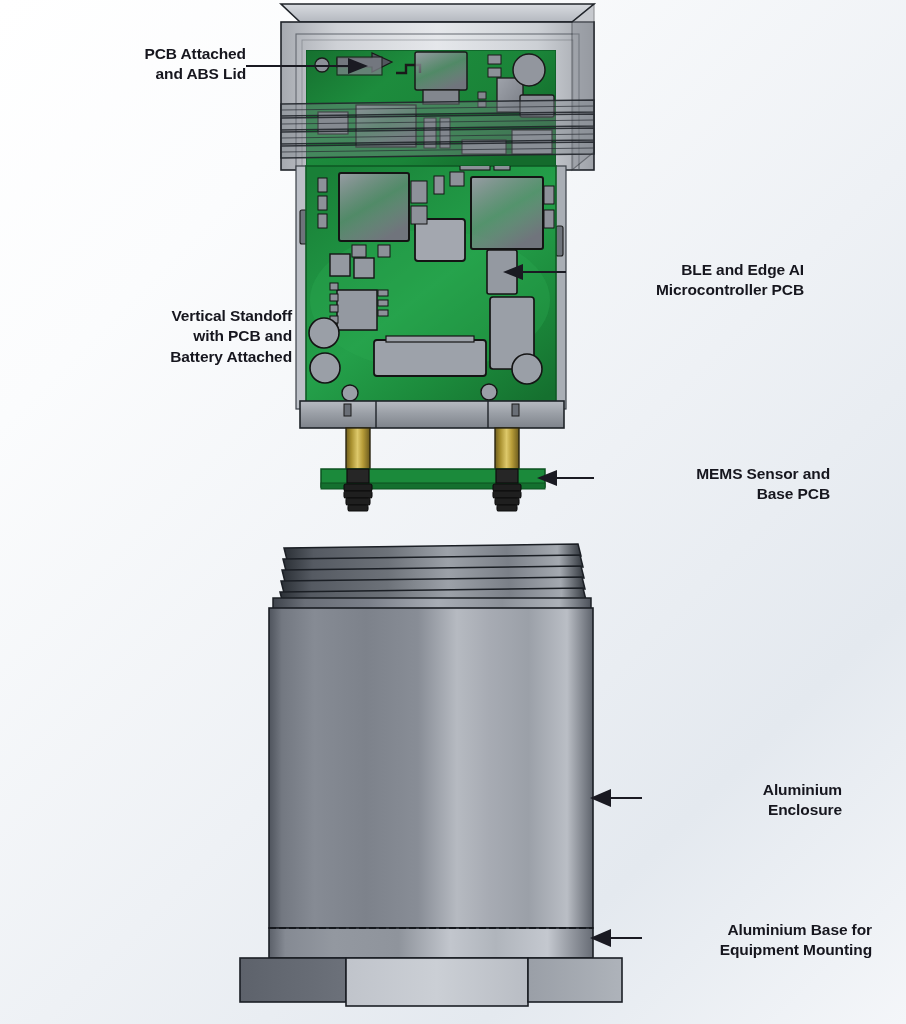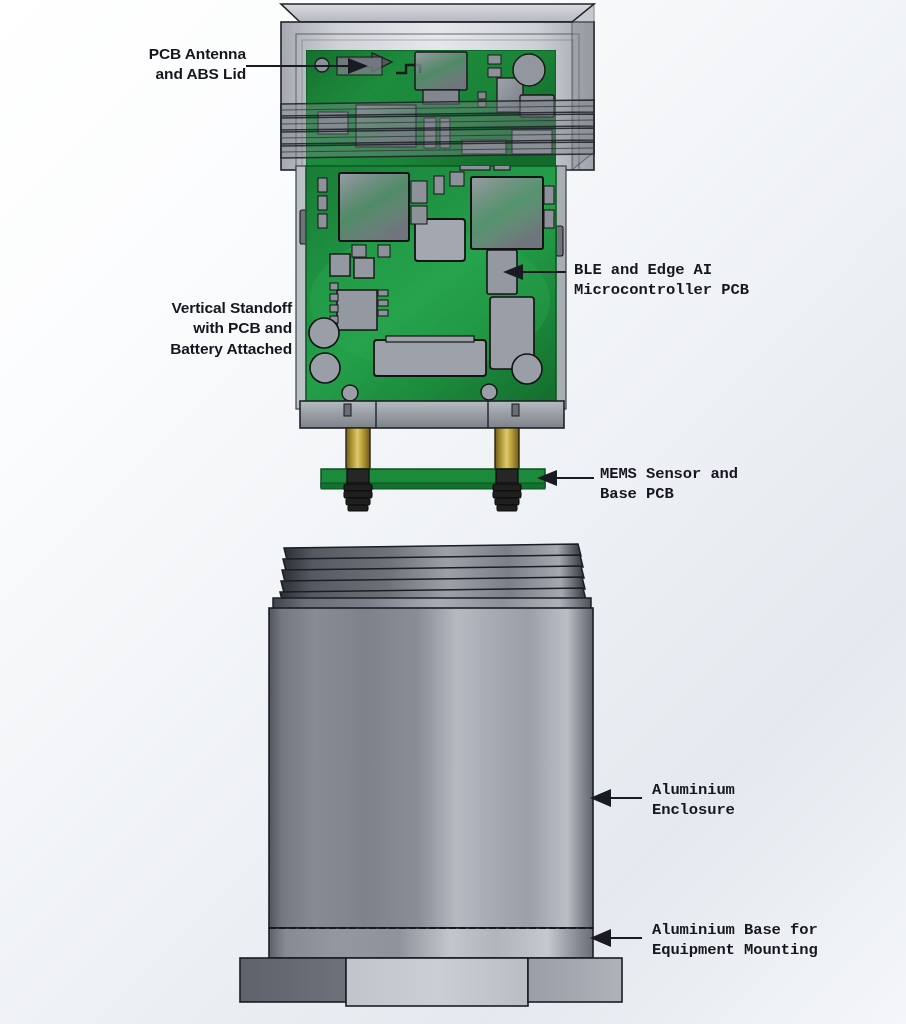--- a/index.html
+++ b/index.html
@@ -18,21 +18,21 @@
   .callout {
     position: absolute;
     font-weight: bold;
     font-size: 15.5px;
     line-height: 1.32;
     color: #16161e;
     letter-spacing: -0.1px;
     white-space: pre-line;
   }
   .callout.right-align { text-align: right; }
-  .callout.left-align  { text-align: left; font-family: Liberation Mono, monospace; }
+  .callout.left-align  { text-align: right; }
 </style>
 </head>
 <body>
 
 <div id="stage">
 
   <svg id="art" viewBox="0 0 906 1024">
     <defs>
 
       <linearGradient id="alumBody" x1="0" y1="0" x2="1" y2="0">
@@ -339,27 +339,27 @@
         <polygon points="590,798 611,789 611,807" stroke="none"></polygon>
       </g>
 
       <g>
         <line x1="642" y1="938" x2="606" y2="938"></line>
         <polygon points="590,938 611,929 611,947" stroke="none"></polygon>
       </g>
     </g>
   </svg>
 
-  <div class="callout right-align" style="left:60px; top:44px; width:186px;">PCB Antenna
+  <div class="callout right-align" style="left:60px; top:44px; width:186px;">PCB Attached
 and ABS Lid</div>
 
   <div class="callout left-align" style="left:574px; top:260px; width:230px;">BLE and Edge AI
 Microcontroller PCB</div>
 
-  <div class="callout right-align" style="left:100px; top:298px; width:192px;">Vertical Standoff
+  <div class="callout right-align" style="left:100px; top:306px; width:192px;">Vertical Standoff
 with PCB and
 Battery Attached</div>
 
   <div class="callout left-align" style="left:600px; top:464px; width:230px;">MEMS Sensor and
 Base PCB</div>
 
   <div class="callout left-align" style="left:652px; top:920px; width:220px;">Aluminium Base for
 Equipment Mounting</div>
 
   <div class="callout left-align" style="left:652px; top:780px; width:190px;">Aluminium

